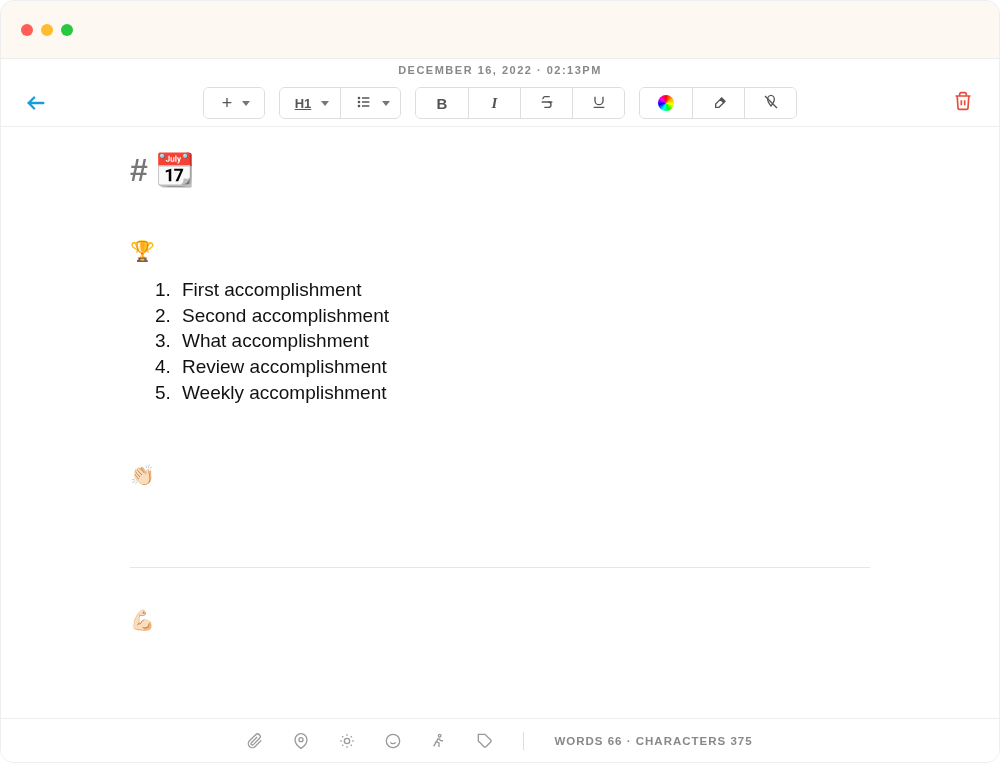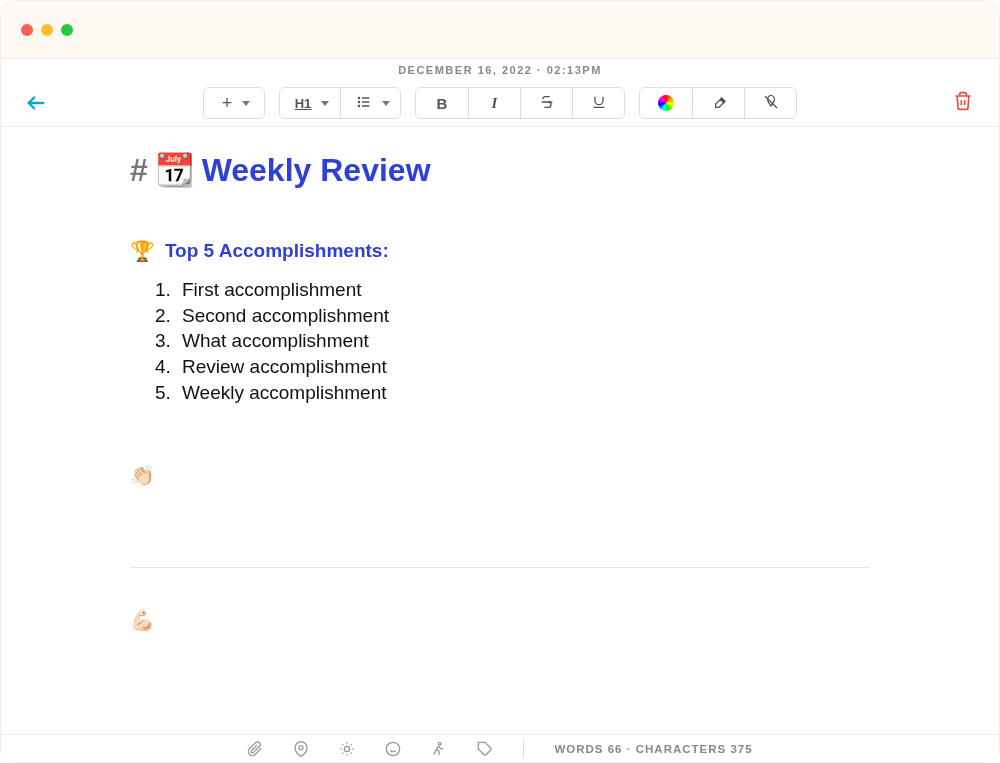--- a/index.html
+++ b/index.html
@@ -146,21 +146,21 @@
     .divider {
       border: 0;
       border-top: 1px solid #e5e5e5;
       margin: 80px 0 40px 0;
     }
     .statusbar {
       position: absolute;
       bottom: 0;
       left: 0;
       right: 0;
-      height: 28px;
+      height: 44px;
       border-top: 1px solid #eee;
       display: flex;
       align-items: center;
       justify-content: center;
       gap: 26px;
       font-size: 11.5px;
       letter-spacing: 1px;
       color: #888;
       background: #fff;
     }
@@ -285,26 +285,24 @@
         <line x1="10" y1="11" x2="10" y2="17"></line>
         <line x1="14" y1="11" x2="14" y2="17"></line>
       </svg>
   </div>
 </div>
 
 <div class="editor">
   <div class="title-row">
     <span class="hash">#</span>
     <span>📆</span>
-    <span>Weekly Review</span>
   </div>
 
   <div class="section-h">
     <span class="emoji">🏆</span>
-    <span>Top 5 Accomplishments:</span>
   </div>
 
   <ol class="ol">
     <li>First accomplishment</li>
     <li>Second accomplishment</li>
     <li>What accomplishment</li>
     <li>Review accomplishment</li>
     <li>Weekly accomplishment</li>
   </ol>
 

